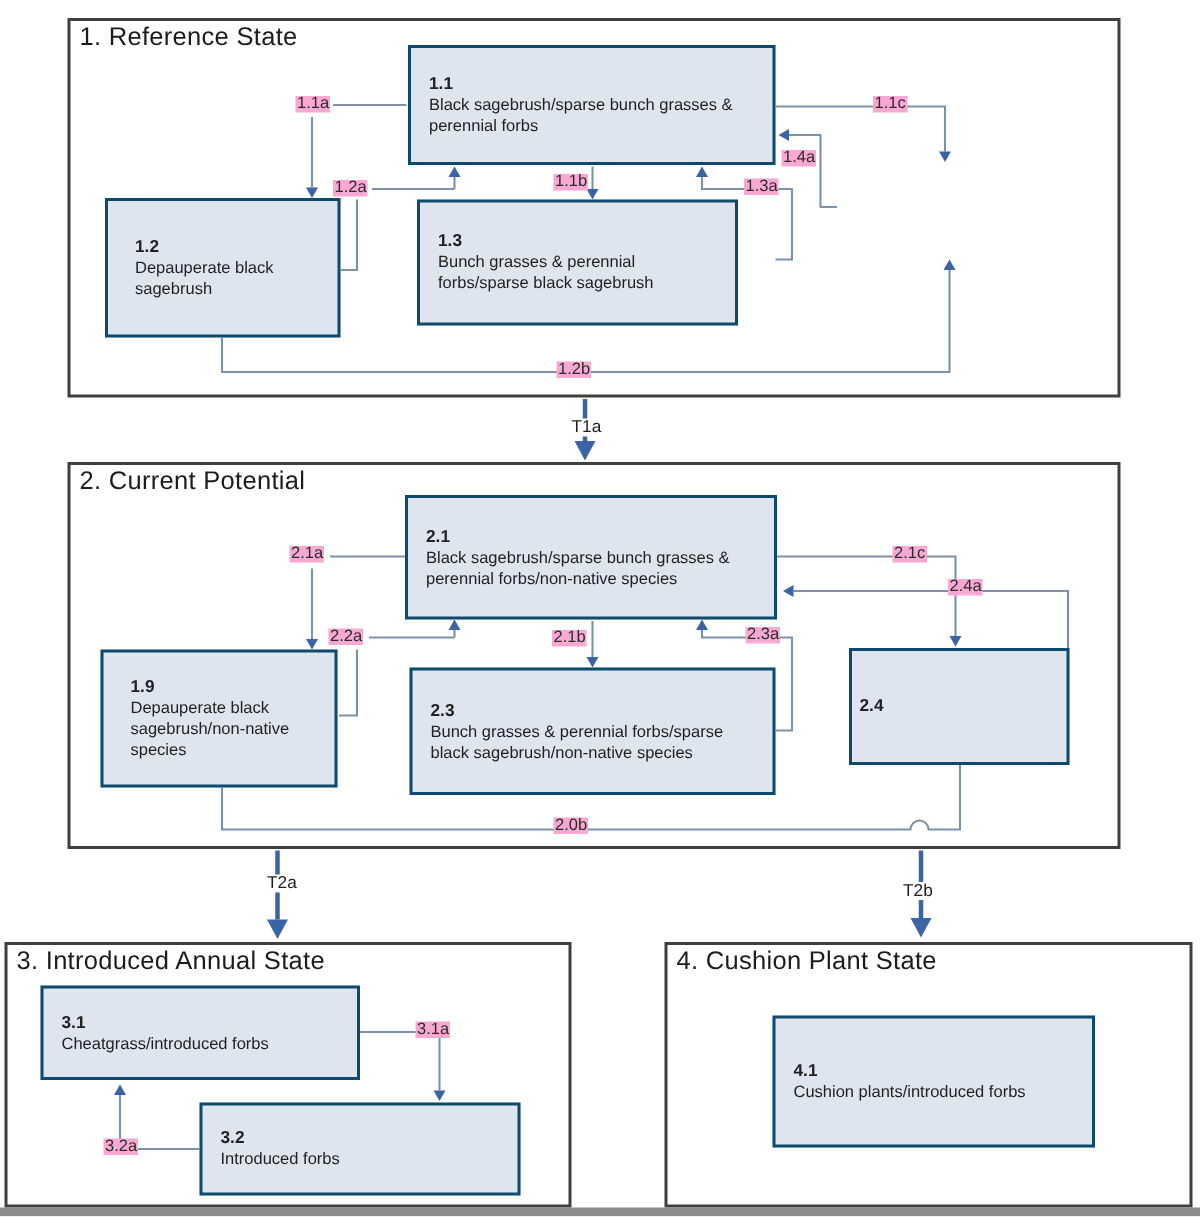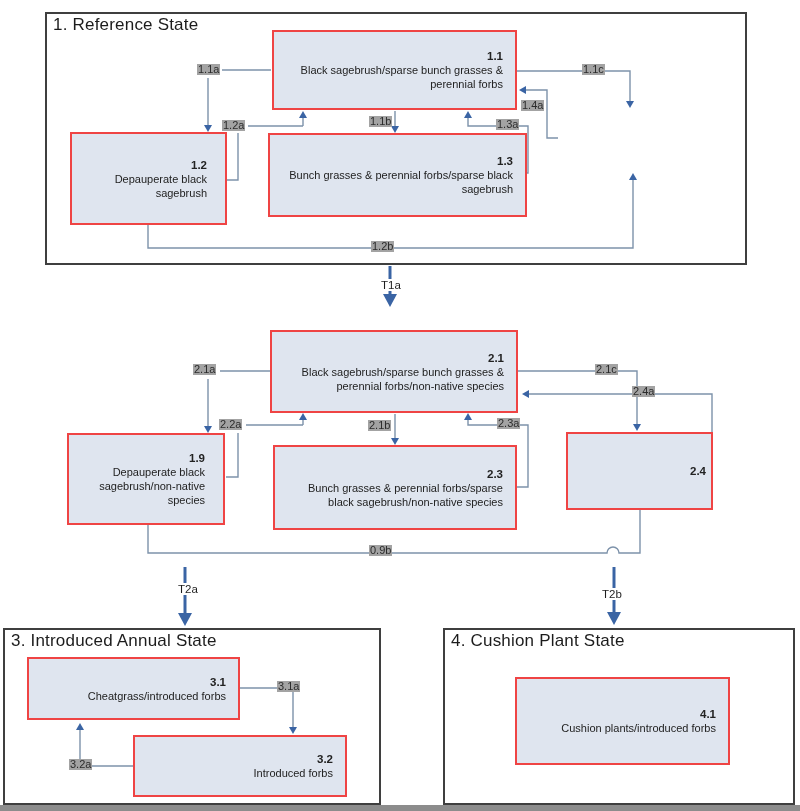--- a/index.html
+++ b/index.html
@@ -2,42 +2,45 @@
 <html><head>
 <meta charset="utf-8">
 <style>
   html,body{margin:0;padding:0;background:#ffffff;}
   .canvas{position:relative;width:800px;height:811px;background:#fff;
           font-family:"Liberation Sans", sans-serif;overflow:hidden;}
   .state{position:absolute;border:2px solid #3f3f3f;background:#fff;box-sizing:border-box;}
   .state-title{position:absolute;top:1px;left:6px;font-size:17px;color:#1c1c1c;
                font-weight:400;white-space:nowrap;letter-spacing:.2px;}
   .wires{position:absolute;left:0;top:0;z-index:2;}
-  .node{position:absolute;z-index:3;background:#dfe5ef;border:2px solid #ef4444;
+  .node{position:absolute;z-index:3;background:#dfe5ef;border:2px solid #0c4a6e;
         box-sizing:border-box;display:flex;flex-direction:column;justify-content:center;
-        text-align:right;padding:3px 12px;color:#222;}
+        text-align:left;padding:3px 12px;color:#222;}
   .node.narrow{padding:3px 18px;}
   .node .num{font-size:11.5px;font-weight:700;line-height:14px;}
   .node .desc{font-size:11px;line-height:14px;}
   .wire-label{position:absolute;z-index:4;font-size:11px;line-height:11px;color:#2b2b2b;
-              background:#a3a3a3;padding:0 1px;white-space:nowrap;}
+              background:#f9a8d4;padding:0 1px;white-space:nowrap;}
   .t-label{position:absolute;z-index:4;font-size:11.5px;line-height:12px;color:#1e1e1e;
            background:#fff;padding:0 1px;white-space:nowrap;}
   .wire{fill:none;stroke:#7d92aa;stroke-width:1.4;}
   .head{fill:#3a64a4;stroke:none;}
   .t-stem{fill:none;stroke:#3a64a4;stroke-width:3;}
   .bottom-strip{position:absolute;left:0;top:805px;width:800px;height:6px;background:#8c8c8c;z-index:5;}
 </style>
 </head>
 <body>
 
 <div class="canvas">
 
   <div class="state" style="left:45px;top:12px;width:702px;height:253px">
     <div class="state-title">1. Reference State</div>
+  </div>
+  <div class="state" style="left:45px;top:308px;width:702px;height:258px">
+    <div class="state-title">2. Current Potential</div>
   </div>
   <div class="state" style="left:3px;top:628px;width:378px;height:177px">
     <div class="state-title">3. Introduced Annual State</div>
   </div>
   <div class="state" style="left:443px;top:628px;width:352px;height:177px">
     <div class="state-title">4. Cushion Plant State</div>
   </div>
 
   <svg class="wires" width="800" height="811" viewBox="0 0 800 811">
 
@@ -123,21 +126,21 @@
   </svg>
 
   <div class="node" style="left:272px;top:30px;width:245px;height:80px">
     <div class="num">1.1</div>
     <div class="desc">Black sagebrush/sparse bunch grasses &amp; perennial forbs</div>
   </div>
   <div class="node narrow" style="left:70px;top:132px;width:157px;height:93px">
     <div class="num">1.2</div>
     <div class="desc">Depauperate black sagebrush</div>
   </div>
-  <div class="node" style="left:268px;top:133px;width:259px;height:84px">
+  <div class="node" style="left:278px;top:133px;width:214px;height:84px">
     <div class="num">1.3</div>
     <div class="desc">Bunch grasses &amp; perennial forbs/sparse black sagebrush</div>
   </div>
 
   <div class="node" style="left:270px;top:330px;width:248px;height:83px">
     <div class="num">2.1</div>
     <div class="desc">Black sagebrush/sparse bunch grasses &amp; perennial forbs/non-native species</div>
   </div>
   <div class="node narrow" style="left:67px;top:433px;width:158px;height:92px">
     <div class="num">1.9</div>
@@ -172,21 +175,21 @@
   <span class="wire-label" style="left:582px;top:64px">1.1c</span>
   <span class="wire-label" style="left:521px;top:100px">1.4a</span>
   <span class="wire-label" style="left:371px;top:241px">1.2b</span>
 
   <span class="wire-label" style="left:193px;top:364px">2.1a</span>
   <span class="wire-label" style="left:219px;top:419px">2.2a</span>
   <span class="wire-label" style="left:368px;top:420px">2.1b</span>
   <span class="wire-label" style="left:497px;top:418px">2.3a</span>
   <span class="wire-label" style="left:595px;top:364px">2.1c</span>
   <span class="wire-label" style="left:632px;top:386px">2.4a</span>
-  <span class="wire-label" style="left:369px;top:545px">0.9b</span>
+  <span class="wire-label" style="left:369px;top:545px">2.0b</span>
 
   <span class="wire-label" style="left:277px;top:681px">3.1a</span>
   <span class="wire-label" style="left:69px;top:759px">3.2a</span>
 
   <span class="t-label" style="left:380px;top:279px">T1a</span>
   <span class="t-label" style="left:177px;top:583px">T2a</span>
   <span class="t-label" style="left:601px;top:588px">T2b</span>
 
   <div class="bottom-strip"></div>
 </div>

